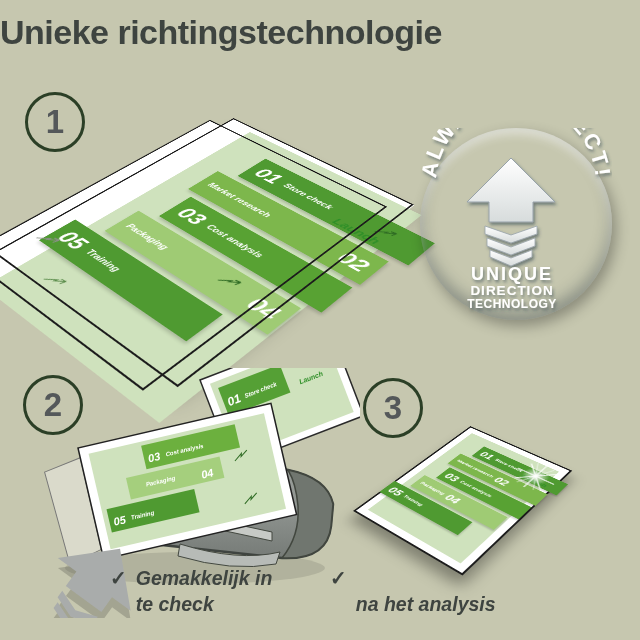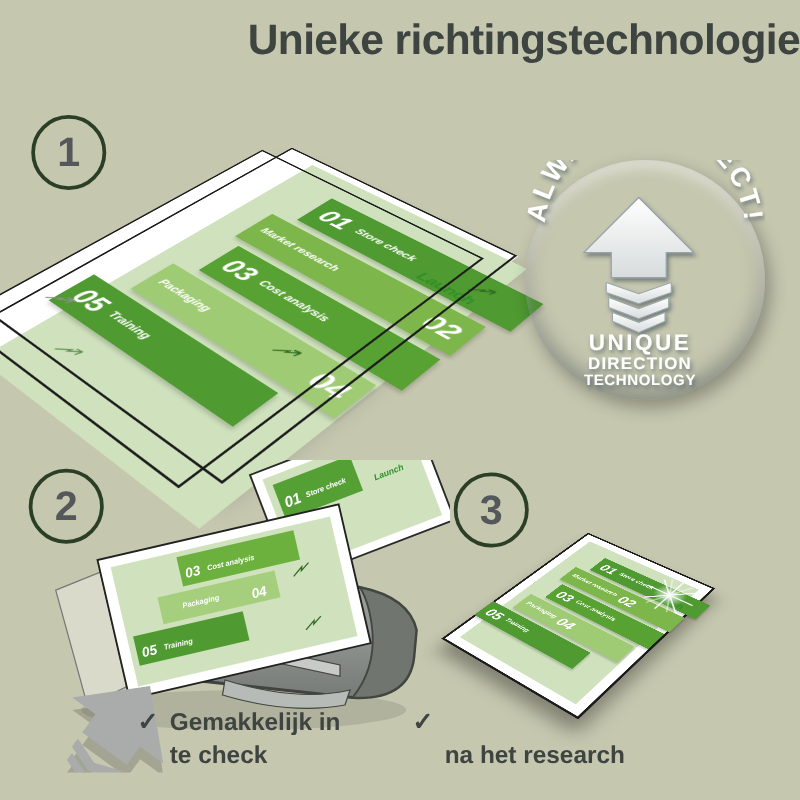--- a/index.html
+++ b/index.html
@@ -1,21 +1,21 @@
 <!DOCTYPE html>
 <html><head>
 <meta charset="utf-8">
 <style>
   html,body{margin:0;padding:0;}
   .canvas{position:relative;width:640px;height:640px;background:#c6c7af;overflow:hidden;
           font-family:"Liberation Sans",sans-serif;color:#3e4440;}
   svg text{font-family:"Liberation Sans",sans-serif;}
 
   
-  .title{position:absolute;top:13px;left:0;right:0;text-align:right;
+  .title{position:absolute;top:13px;left:0;right:0;text-align:left;
          font-size:34px;font-weight:bold;color:#3e4440;letter-spacing:-0.5px;}
 
   
   .step-circle{position:absolute;width:54px;height:54px;border:3px solid #2b3f26;border-radius:50%;
                display:flex;align-items:center;justify-content:center;
                font-size:33px;font-weight:bold;color:#54585a;background:transparent;}
   .sc1{left:25px;top:92px;}
   .sc2{left:23px;top:375px;}
   .sc3{left:363px;top:378px;}
 
@@ -69,21 +69,21 @@
   .sparkle{position:absolute;right:-8px;top:-2px;}
 
   
   .scene2{position:absolute;left:30px;top:368px;}
 
   
   .check-item{position:absolute;display:flex;gap:9px;}
   .ci1{left:110px;top:565px;}
   .ci2{left:330px;top:565px;}
   .checkmark{font-size:20px;font-weight:bold;color:#3e4440;line-height:26px;}
-  .check-text{font-size:19.5px;font-weight:bold;color:#3e4440;line-height:26px;}
+  .check-text{font-size:19.5px;font-weight:bold;color:#3e4440;line-height:26px;font-style:italic;}
 </style>
 </head>
 <body>
 
 <div class="canvas">
 
   <div class="title">Unieke richtingstechnologie</div>
 
   <div class="step-circle sc1">
     <span>1</span>
@@ -275,17 +275,17 @@
     <span class="checkmark">✓</span>
     <span class="check-text">
       <span>Gemakkelijk in</span><br>
       <span>te check</span>
     </span>
   </div>
   <div class="check-item ci2">
     <span class="checkmark">✓</span>
     <span class="check-text">
       <br>
-      <span>na het research</span>
+      <span>na het analysis</span>
     </span>
   </div>
 
 </div>
 
 </body></html>

